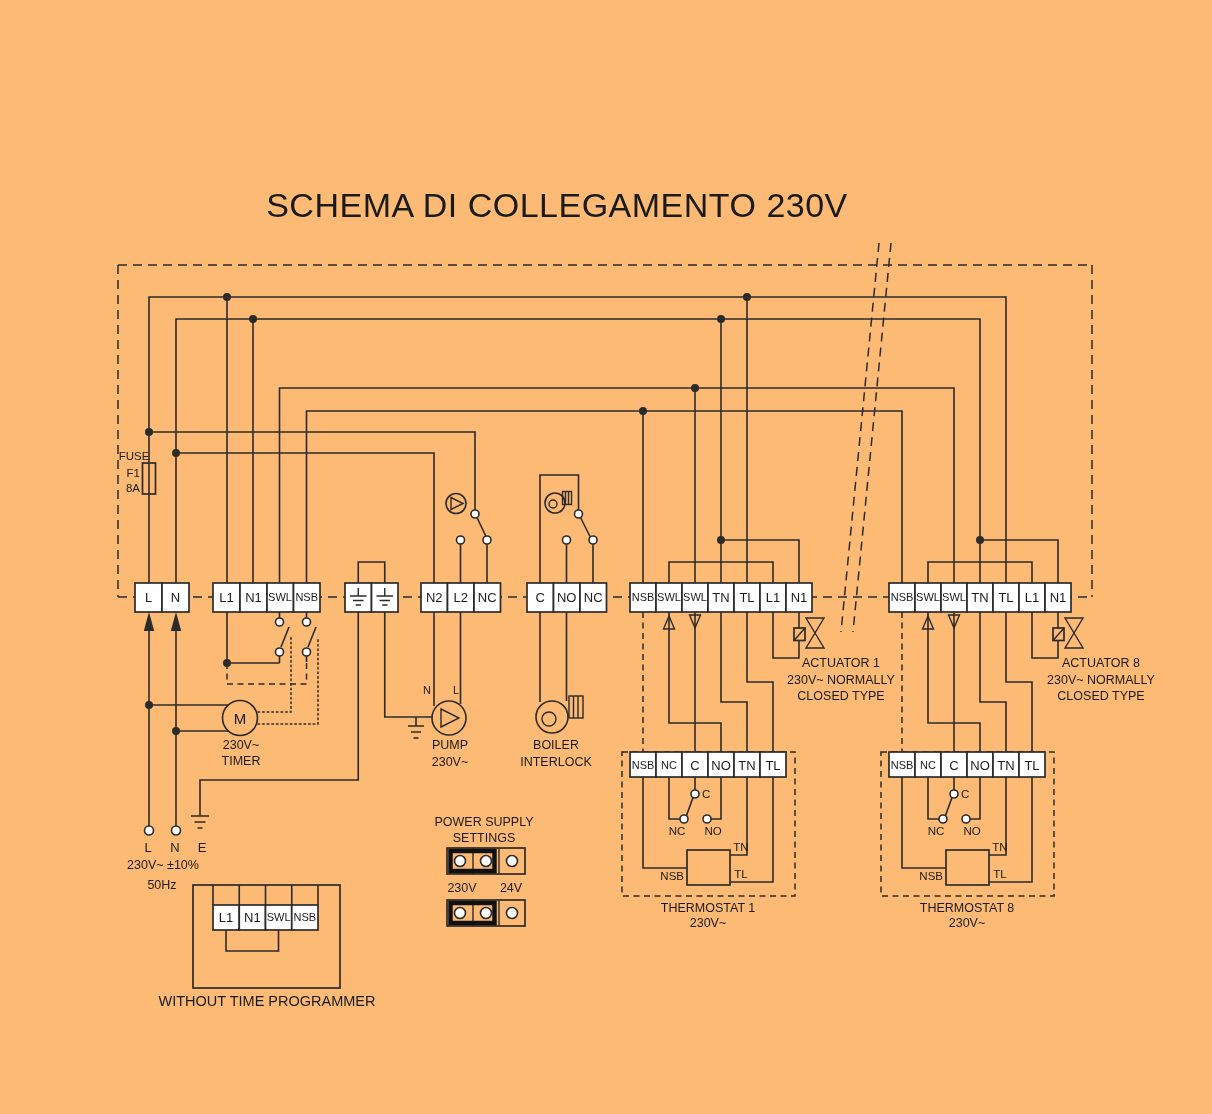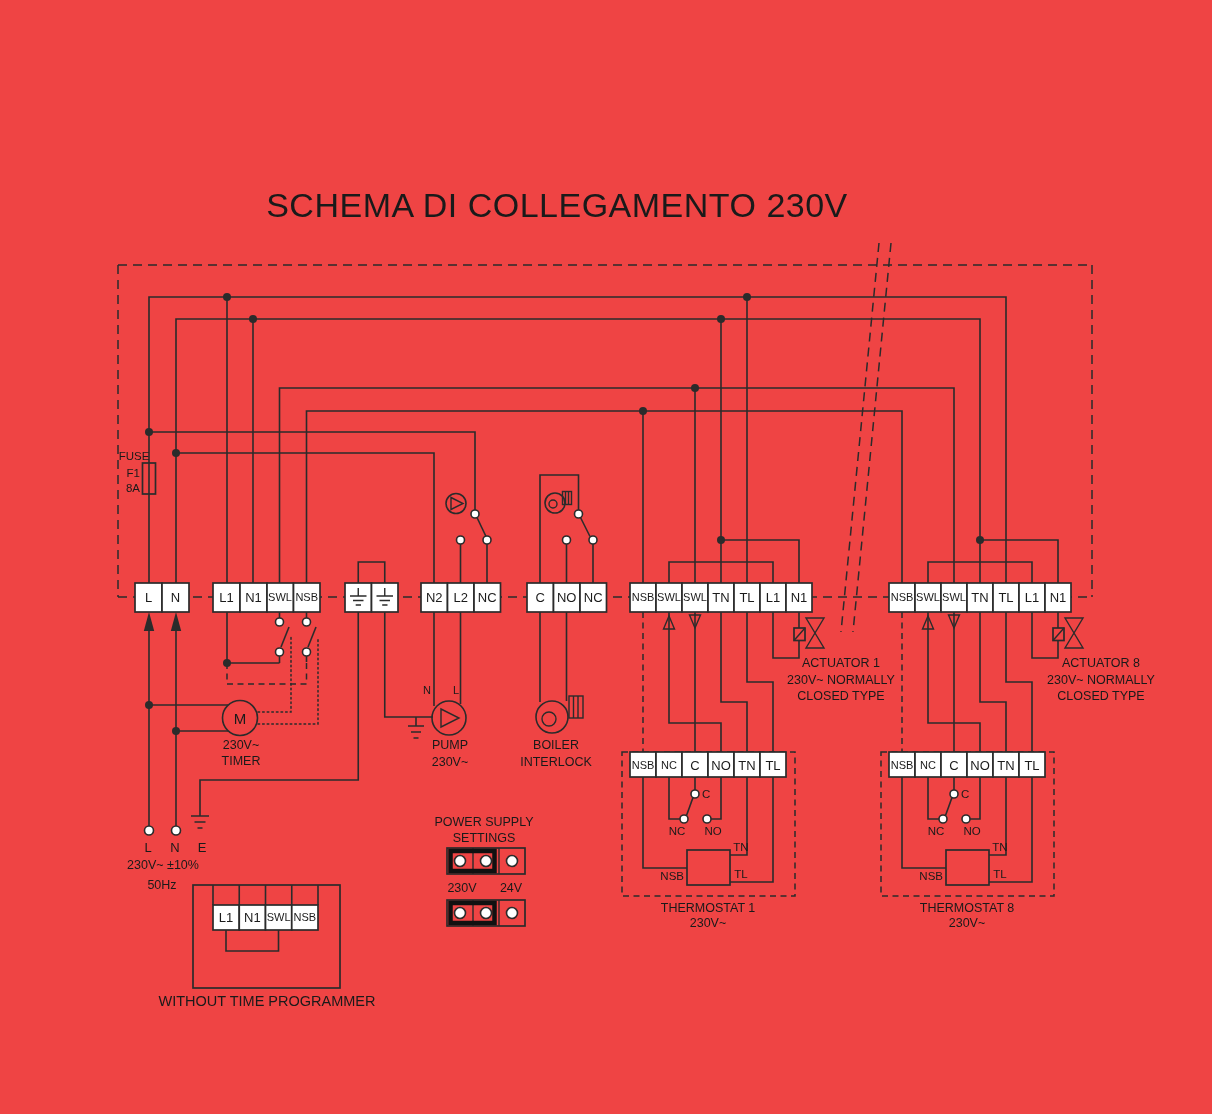--- a/index.html
+++ b/index.html
@@ -1,16 +1,16 @@
 <!DOCTYPE html>
 <html><head>
 <meta charset="utf-8">
 <style>
   html,body{margin:0;padding:0;background:#ffffff;}
-  .page{width:1212px;height:1114px;position:relative;background:#ef4444;overflow:hidden;}
+  .page{width:1212px;height:1114px;position:relative;background:#fdba74;overflow:hidden;}
   svg{display:block;}
   .w   {fill:none;stroke:#2b2b2b;stroke-width:1.6;}
   .wthin{fill:none;stroke:#2b2b2b;stroke-width:1.4;}
   .bdash{fill:none;stroke:#2b2b2b;stroke-width:1.5;stroke-dasharray:9 6;}
   .sdash{fill:none;stroke:#2b2b2b;stroke-width:1.5;stroke-dasharray:6 4.5;}
   .mdot {fill:none;stroke:#2b2b2b;stroke-width:1.5;stroke-dasharray:1.6 3;stroke-linecap:round;}
   .cell {fill:#ffffff;stroke:#2b2b2b;stroke-width:1.7;}
   .box  {fill:none;stroke:#2b2b2b;stroke-width:1.7;}
   .oc   {fill:#ffffff;stroke:#2b2b2b;stroke-width:1.6;}
   .jd   {fill:#2b2b2b;stroke:none;}

